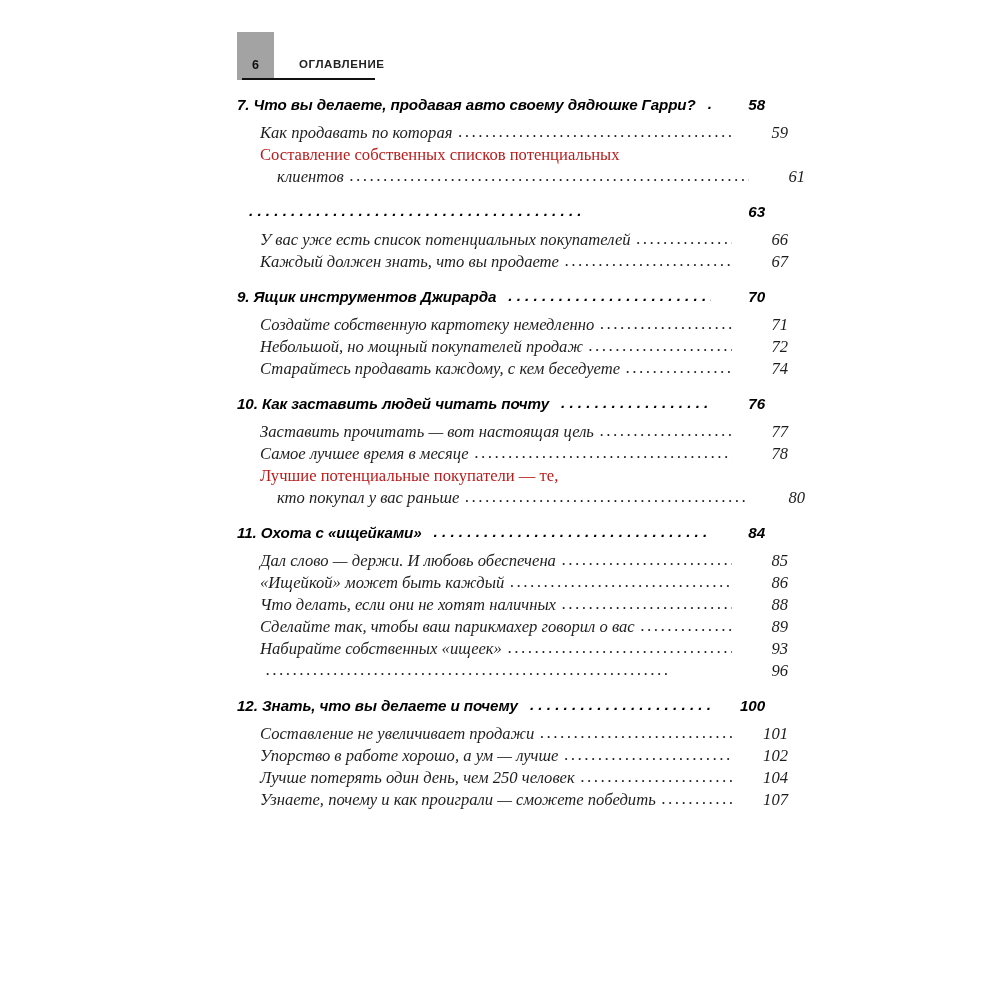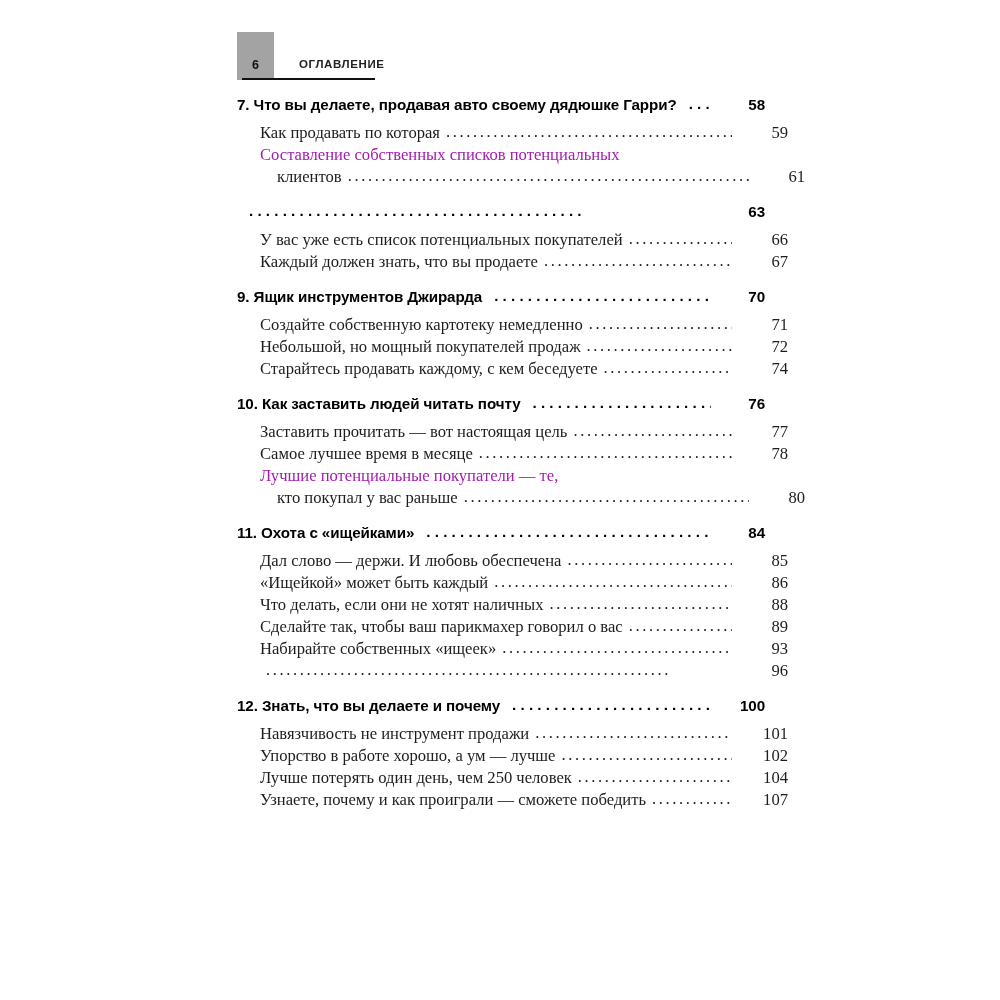--- a/index.html
+++ b/index.html
@@ -82,20 +82,21 @@
 
   .chapter-block {
     margin-bottom: 16px;
   }
 
   
   .row {
     display: flex;
     align-items: center;
     width: 100%;
+    font-style: italic;
   }
   .row .label {
     white-space: nowrap;
     flex: 0 0 auto;
   }
   .row .leader {
     flex: 1 1 auto;
     overflow: hidden;
     white-space: nowrap;
     margin: 0 5px;
@@ -155,21 +156,21 @@
     width: 46px;
     font-family: "Liberation Serif", serif;
     font-size: 16.6px;
     color: #1d1d1d;
   }
 
   
   .entry-wrap-first {
     font-family: "Liberation Serif", serif;
     font-size: 16.6px;
-    color: #a21caf;
+    color: #b91c1c;
     padding-left: 23px;
     margin-bottom: 2px;
     white-space: nowrap;
   }
   
   .entry-row.continuation {
     padding-left: 40px;
   }
 </style>
 </head>
@@ -300,21 +301,21 @@
           <span class="pagenum">96</span>
         </div>
       </div>
       <div class="chapter-block">
         <div class="row chapter-row">
           <span class="label">12. Знать, что вы делаете и почему</span>
           <span class="leader">........................................</span>
           <span class="pagenum">100</span>
         </div>
         <div class="row entry-row">
-          <span class="label">Навязчивость не инструмент продажи</span>
+          <span class="label">Составление не увеличивает продажи</span>
           <span class="leader">............................................................</span>
           <span class="pagenum">101</span>
         </div>
         <div class="row entry-row">
           <span class="label">Упорство в работе хорошо, а ум — лучше</span>
           <span class="leader">............................................................</span>
           <span class="pagenum">102</span>
         </div>
         <div class="row entry-row">
           <span class="label">Лучше потерять один день, чем 250 человек</span>

